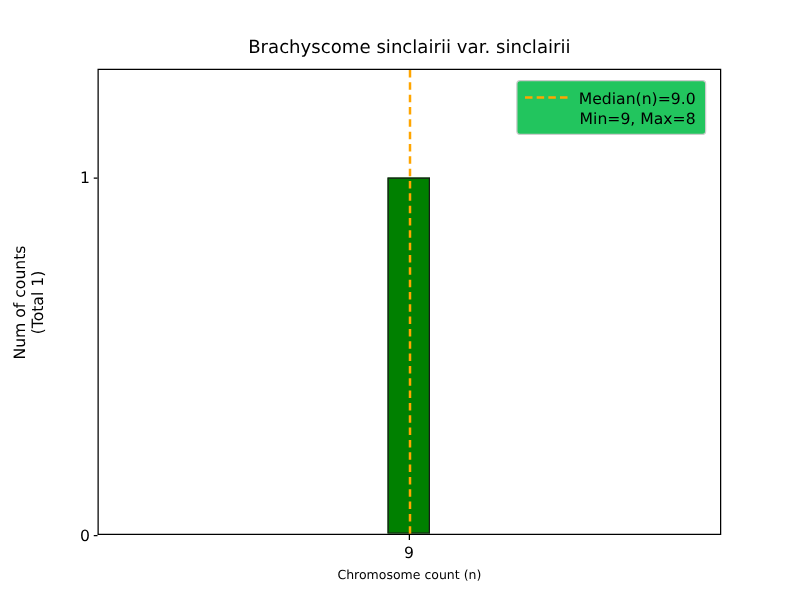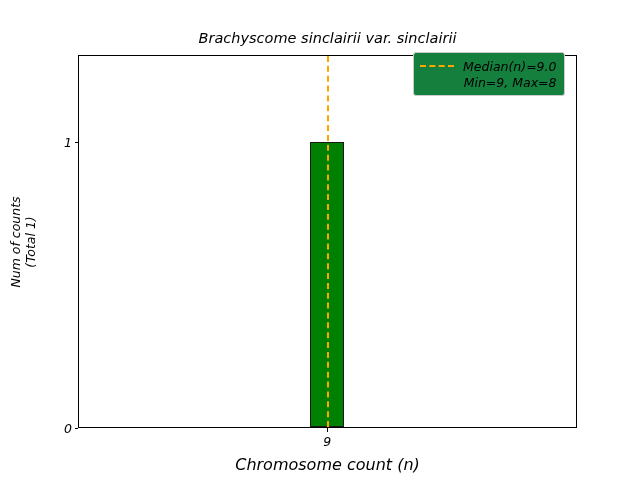--- a/index.html
+++ b/index.html
@@ -15,21 +15,20 @@
     overflow: hidden;
     position: relative;
   }
 
   #figure {
     position: absolute;
     left: 0; top: 0;
     width: 600px;
     height: 480px;
     background: #ffffff;
-    font-style: italic;
   }
 
   
   #chart-title {
     position: absolute;
     left: 78px;
     top: 30px;
     width: 499px;
     text-align: center;
     font-size: 14.5px;
@@ -118,21 +117,21 @@
     height: 373px;
   }
 
   
   #xlabel {
     position: absolute;
     left: 78px;
     top: 455px;
     width: 499px;
     text-align: center;
-    font-size: 16px;
+    font-size: 10px;
     color: #000000;
   }
   #ylabel {
     position: absolute;
     left: 0px;
     top: 55px;
     height: 373px;
     width: 46px;
     display: flex;
     align-items: center;
@@ -145,23 +144,23 @@
     text-align: center;
     line-height: 15px;
     color: #000000;
   }
   #ylabel-inner .l2 { display: block; }
 
   
   #legend {
     position: absolute;
     left: 413px;
-    top: 52px;
+    top: 64px;
     padding: 5px 7px 5px 6px;
-    background: #15803d;
+    background: #22c55e;
     border: 1px solid #cccccc;
     border-radius: 3px;
     box-sizing: border-box;
   }
   .legend-row {
     display: flex;
     align-items: center;
     height: 16px;
   }
   .legend-sample {

